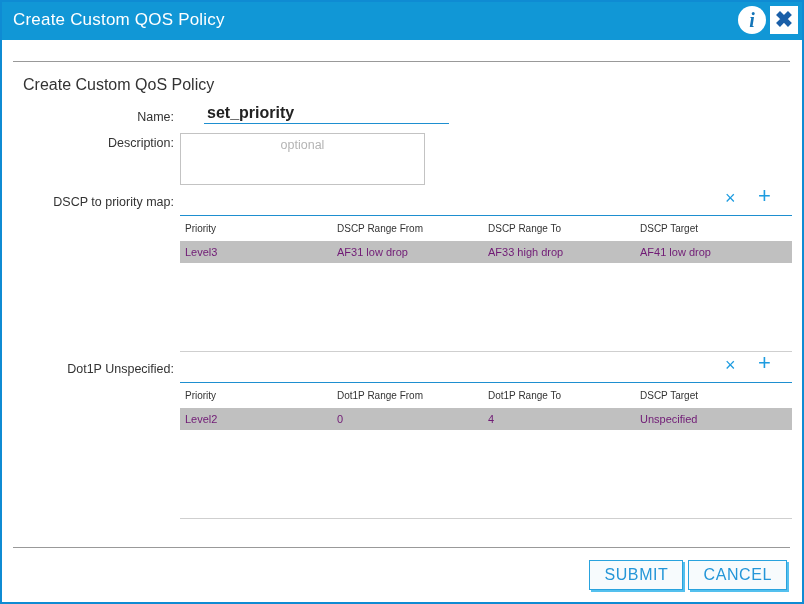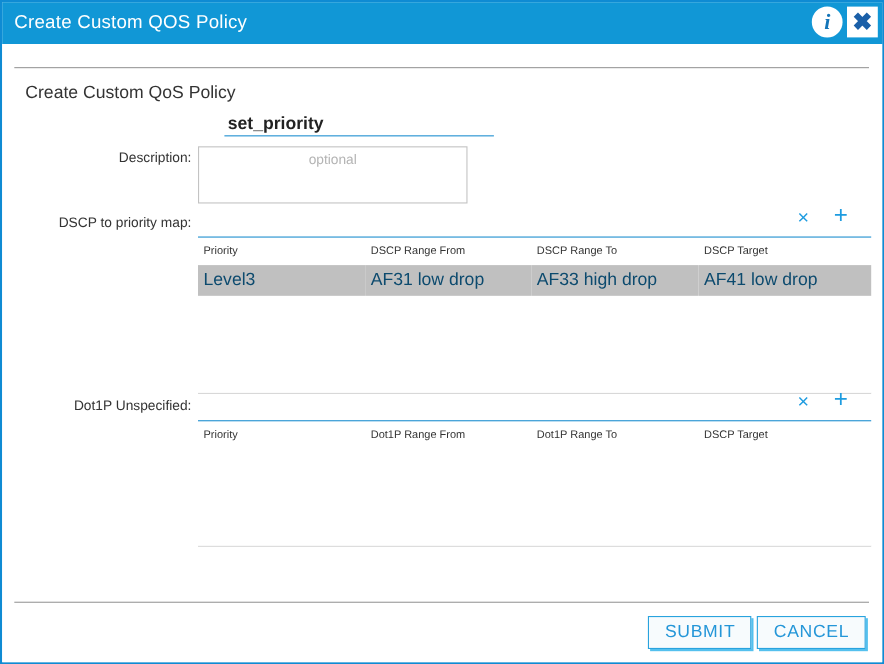--- a/index.html
+++ b/index.html
@@ -204,23 +204,23 @@
   }
   table.grid th {
     text-align: left;
     font-weight: normal;
     color: #333333;
     padding: 7px 0 7px 5px;
     font-size: 10px;
   }
   table.grid td {
     text-align: left;
-    color: #0c4a6e;
+    color: #701a75;
     padding: 5px 0 5px 5px;
-    font-size: 16px;
+    font-size: 11px;
   }
   table.grid tr.data-row { background: #c0c0c0; }
   .col-a { width: 152px; }
   .col-b { width: 151px; }
   .col-c { width: 152px; }
   .col-d { width: auto; }
   .spacer-row td { height: 78px; padding: 0; background: #ffffff; }
 
   
   .hr-footer {
@@ -265,20 +265,21 @@
       <div class="close-icon">✖</div>
     </div>
   </div>
 
   <div class="body-area">
 
     <div class="hr-top"></div>
 
     <div class="section-title">Create Custom QoS Policy</div>
 
+    <div class="field-label lbl-name">Name:</div>
     <input class="name-input" type="text" value="set_priority" style="">
 
     <div class="field-label lbl-desc">Description:</div>
     <textarea class="desc-input" placeholder="optional" style=""></textarea>
 
     <div class="tbl-block" style="top:145px;">
       <div class="field-label tbl-label">DSCP to priority map:</div>
       <div class="tbl-actions">
         <div class="act-icon act-x">×</div>
         <div class="act-icon act-plus">+</div>
@@ -330,20 +331,26 @@
             </colgroup>
           <thead>
             <tr>
               <th>Priority</th>
               <th>Dot1P Range From</th>
               <th>Dot1P Range To</th>
               <th>DSCP Target</th>
             </tr>
           </thead>
           <tbody>
+            <tr class="data-row">
+              <td>Level2</td>
+              <td>0</td>
+              <td>4</td>
+              <td>Unspecified</td>
+            </tr>
             <tr class="spacer-row">
               <td colspan="4"></td>
             </tr>
           </tbody>
         </table>
       </div>
     </div>
 
     <div class="hr-footer"></div>
     <div class="footer-btns">

